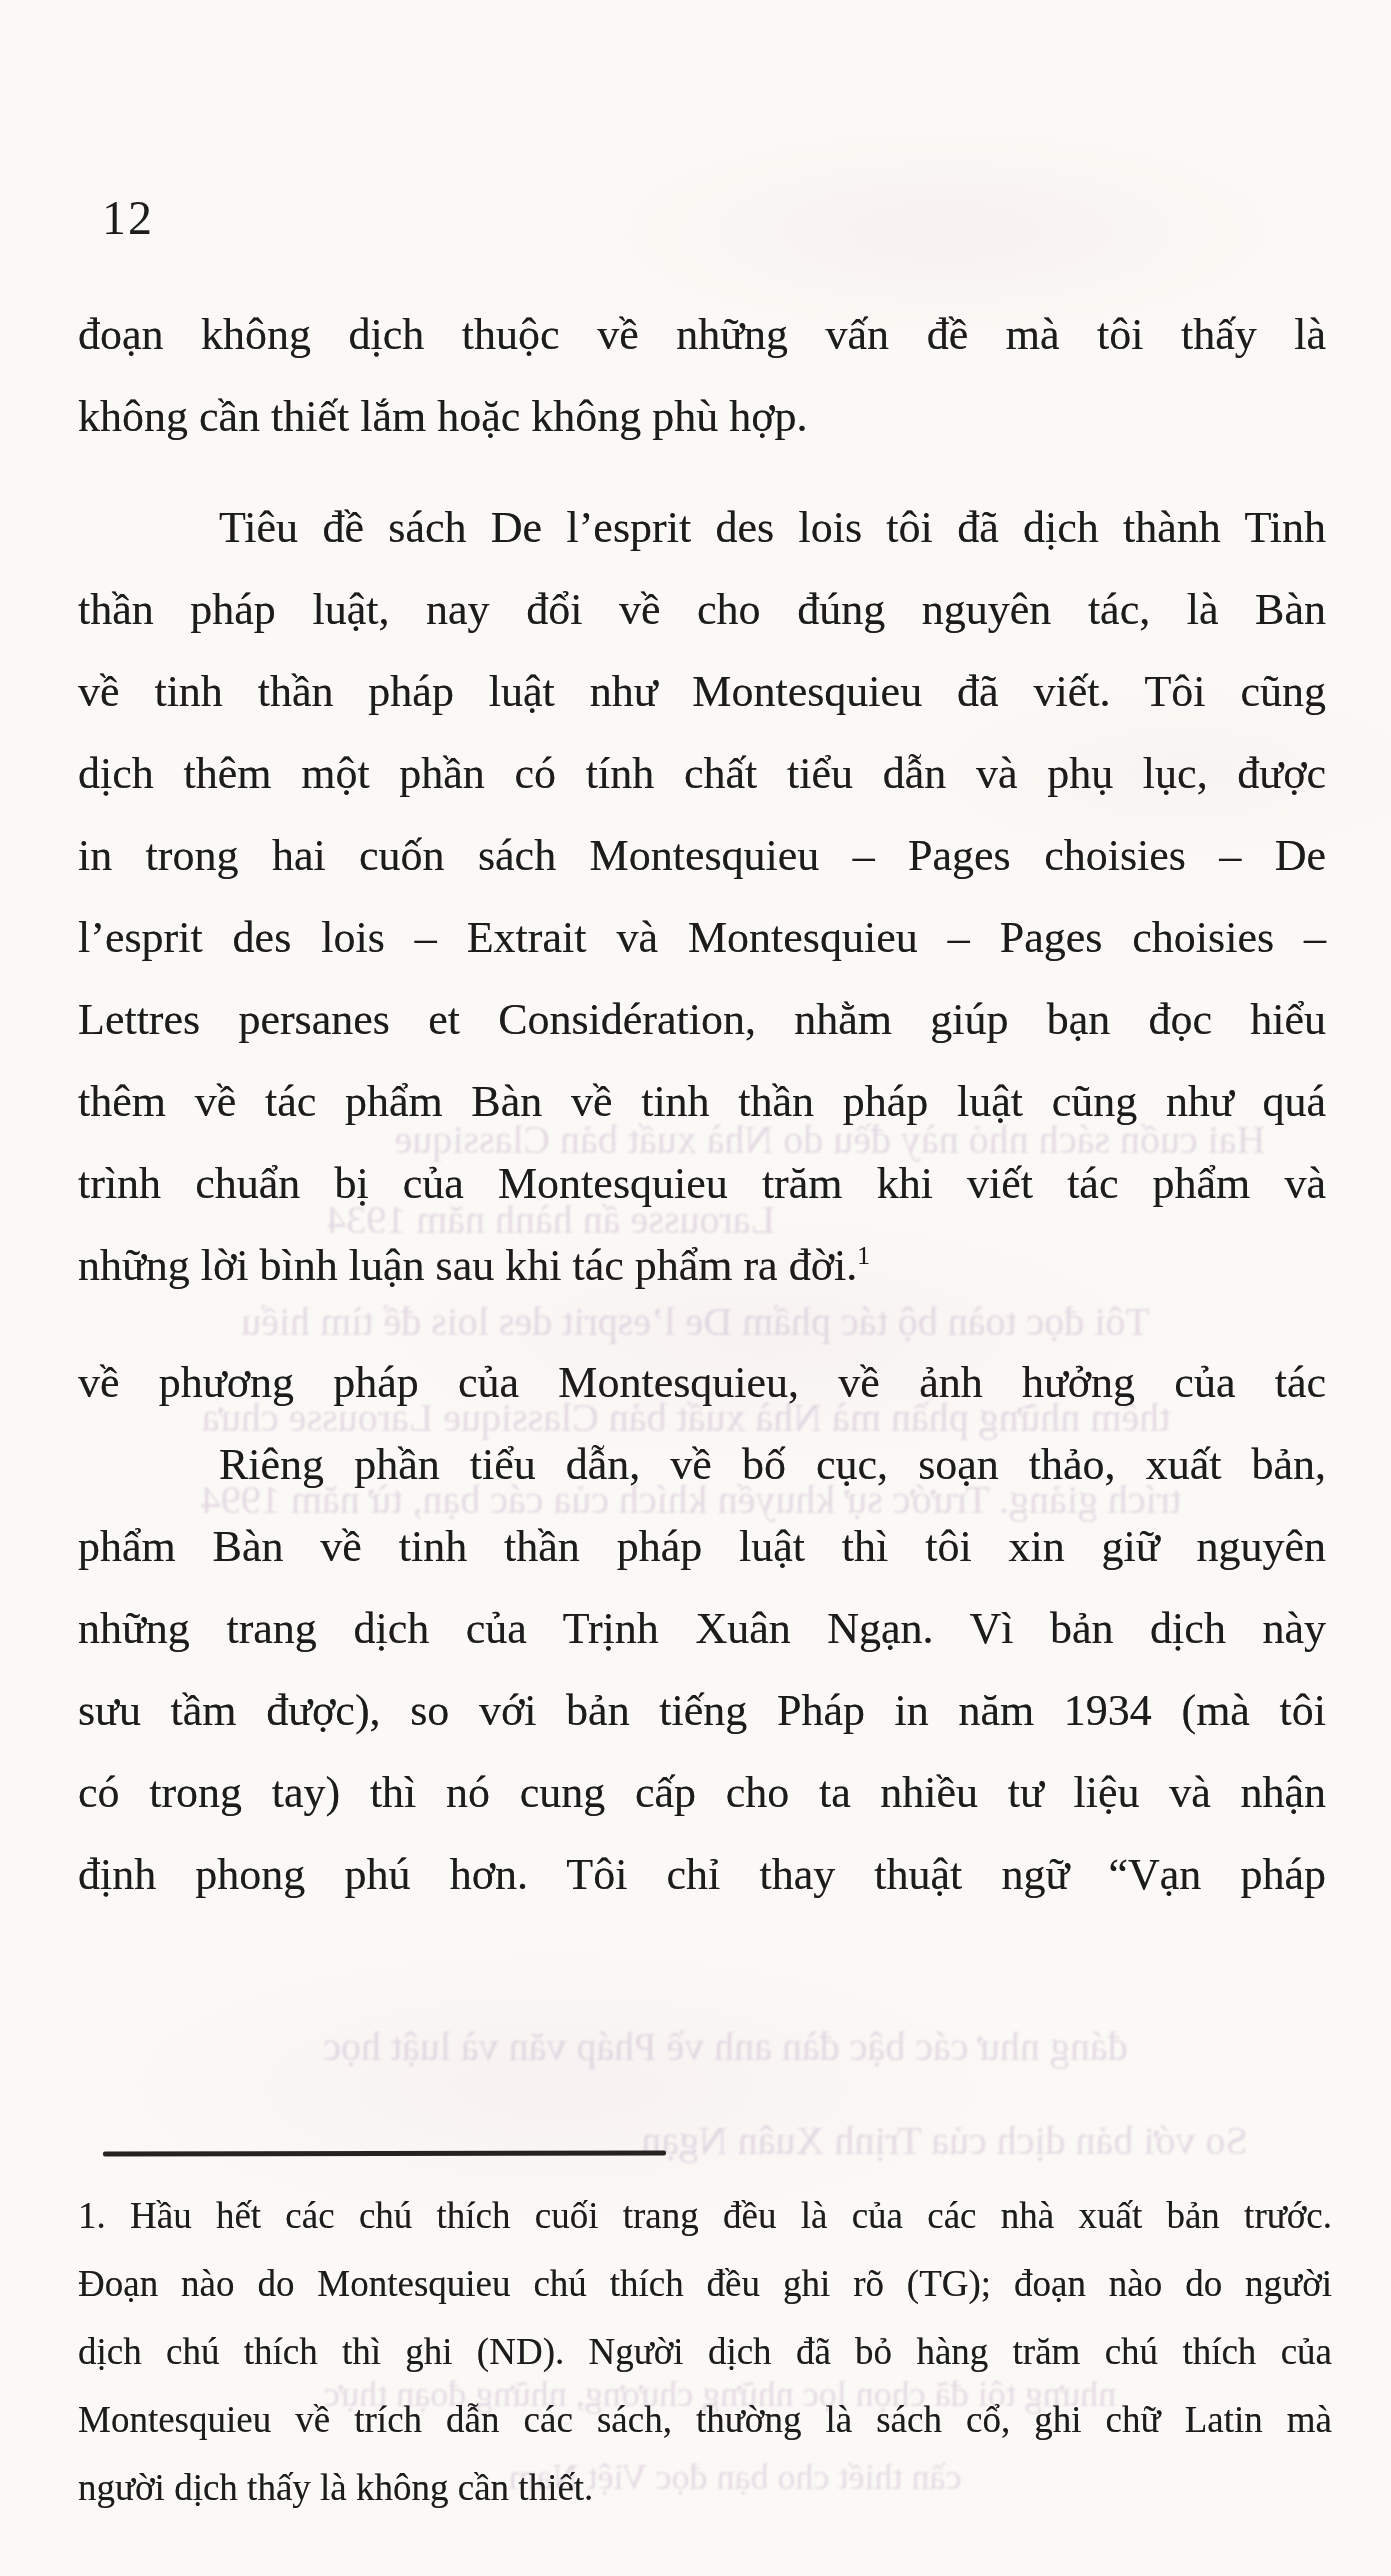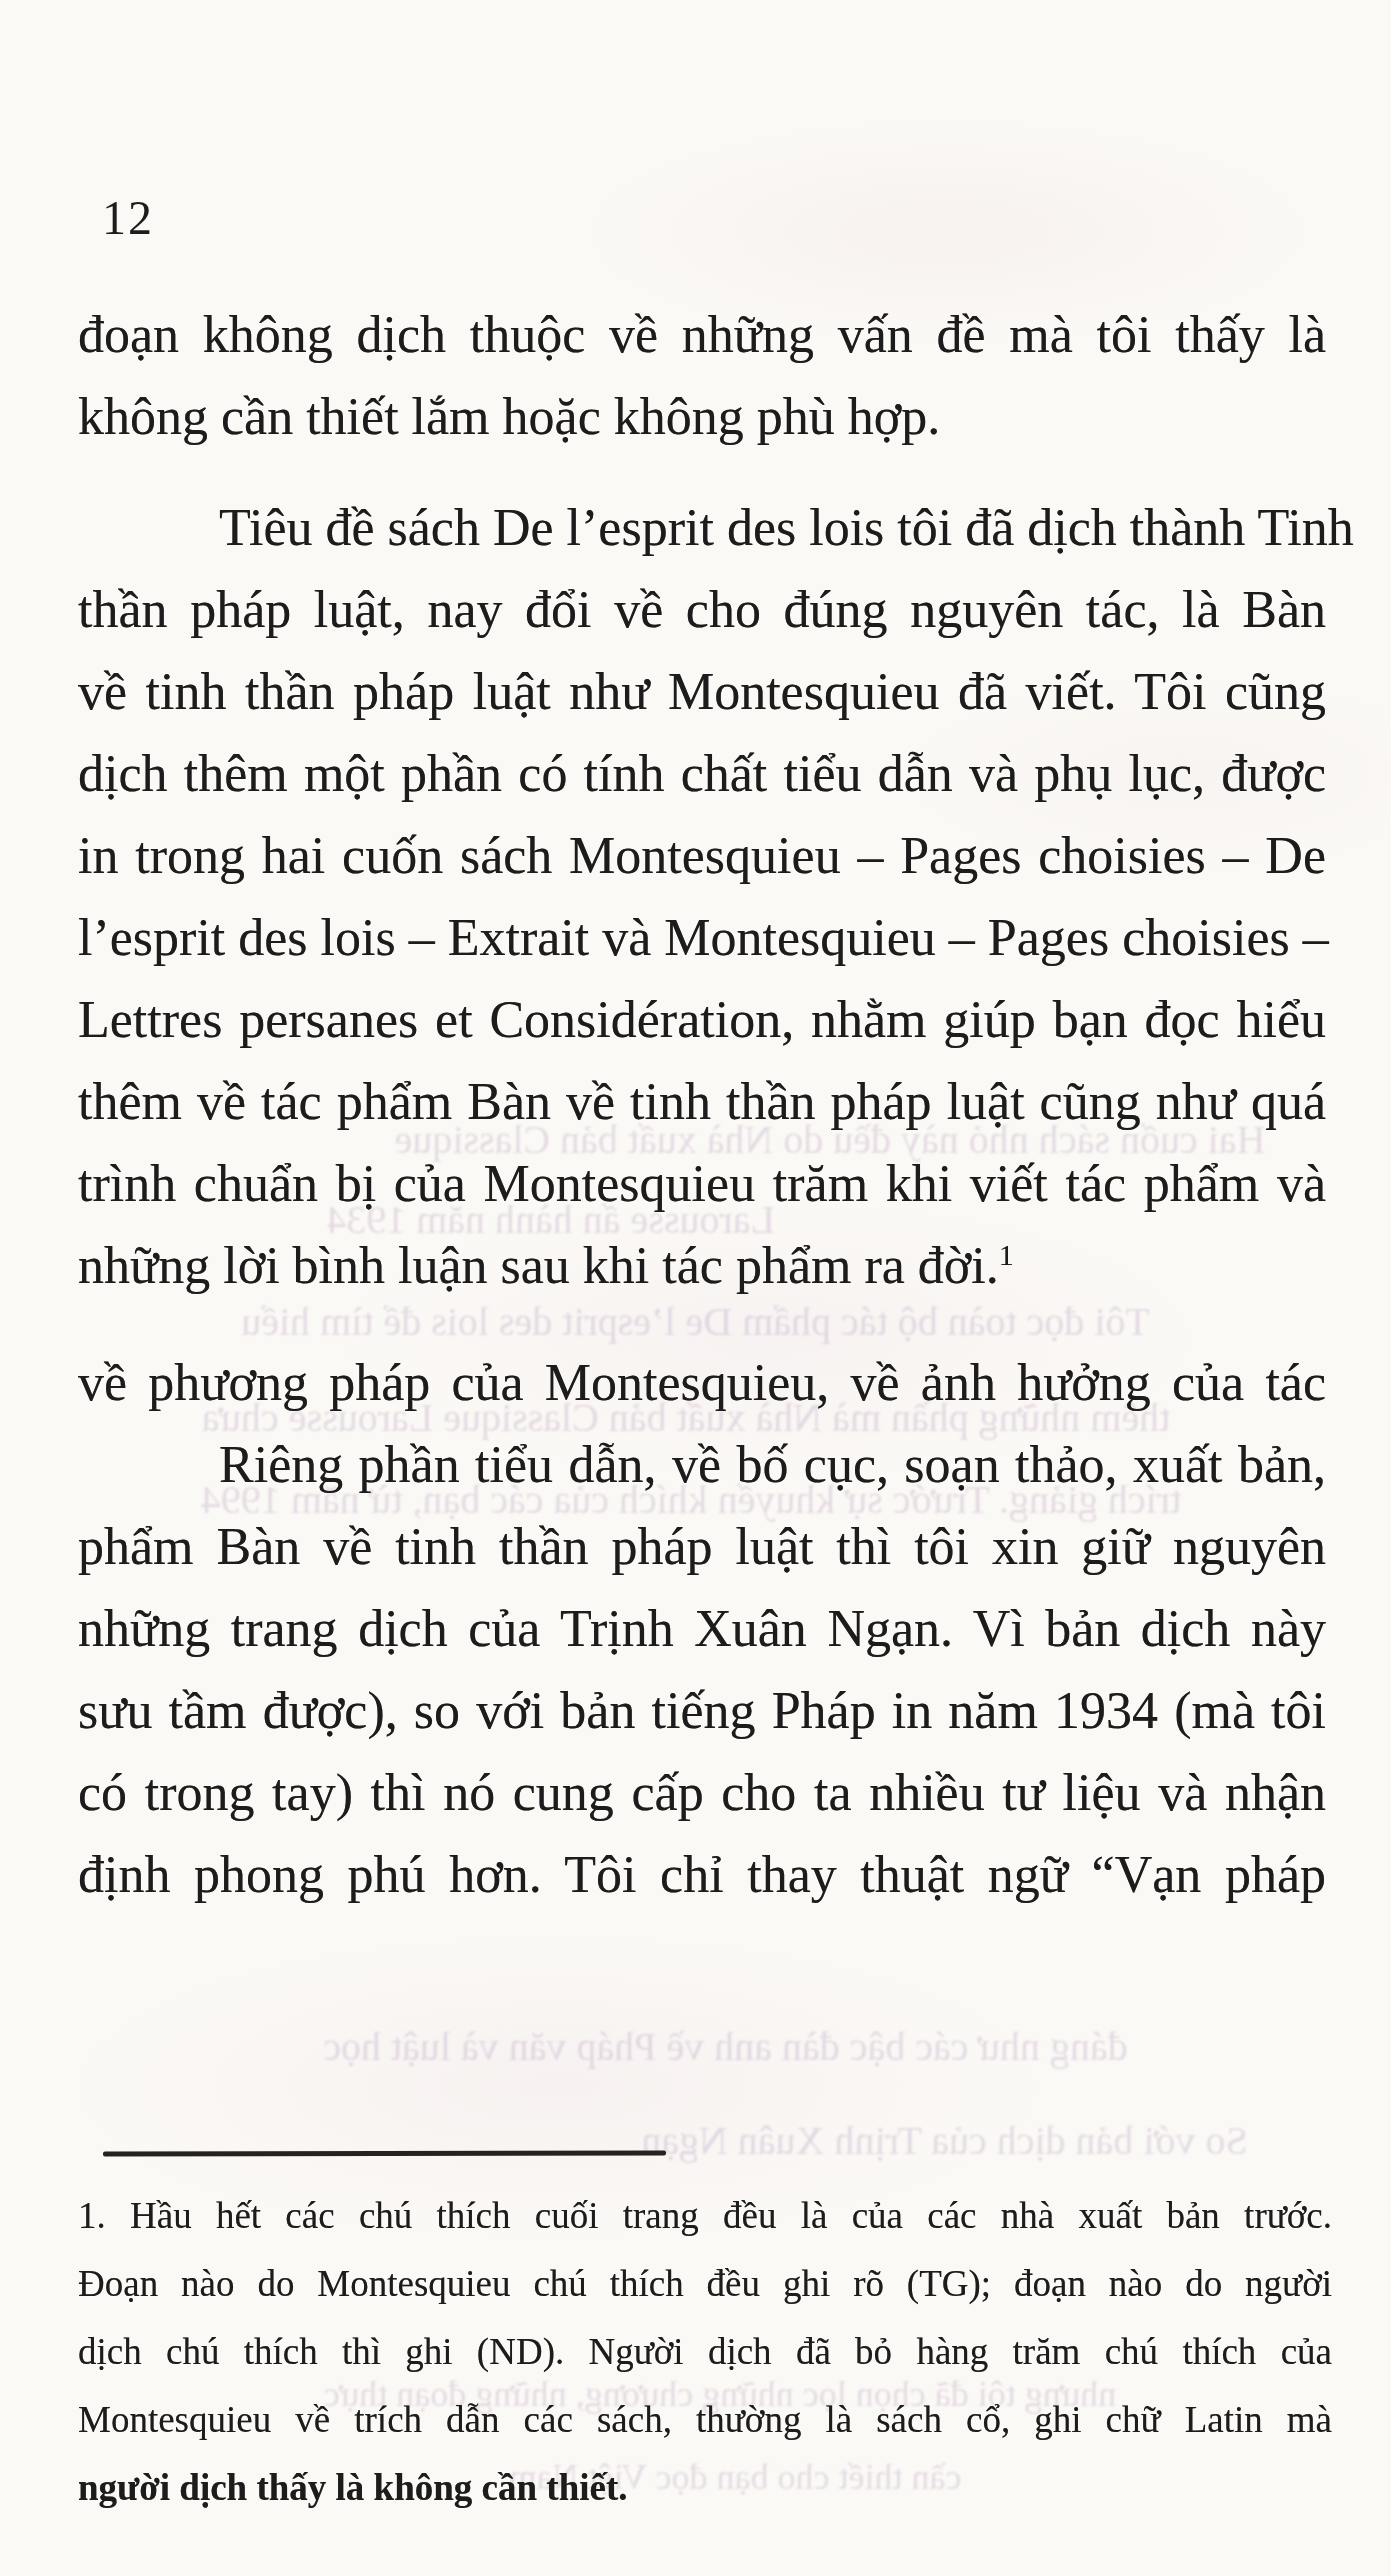--- a/index.html
+++ b/index.html
@@ -22,40 +22,40 @@
       radial-gradient(398px 139px at 85% 30%, rgba(225,205,215,.12), transparent 70%);
     pointer-events:none;
   }
   .page-number{
     position:absolute;left:102px;top:162px;
     font-size:48px;line-height:1;letter-spacing:2px;margin-top:32px;
   }
   .body-text{position:absolute;left:0;top:0;width:100%;height:100%;}
   .para{
     position:absolute;left:78px;width:1248px;
-    font-size:52px;
+    font-size:44px;
     text-shadow:0 0 0.6px rgba(20,20,20,.55);
   }
   .para .line{
     height:82px;line-height:82px;
     text-align:justify;text-align-last:justify;
     white-space:nowrap;
   }
   .para .line.endline{text-align-last:left;}
   .footnote{
     position:absolute;left:78px;width:1254px;
     font-size:37px;
     text-shadow:0 0 0.5px rgba(20,20,20,.5);
   }
   .footnote .line{
     height:68px;line-height:68px;
     text-align:justify;text-align-last:justify;
     white-space:nowrap;
   }
-  .footnote .line.endline{text-align-last:left;font-weight:bold;}
+  .footnote .line.endline{text-align-last:left;}
   .it{}
   sup{font-size:0.58em;line-height:0;vertical-align:super;}
   .footnote-rule{
     position:absolute;top:2151px;left:103px;width:563px;height:5px;
     background:#26221f;transform:rotate(-0.12deg);border-radius:2px;
   }
   .bleed-layer{position:absolute;inset:0;pointer-events:none;}
   .bleed{
     position:absolute;
     transform:scaleX(-1);

